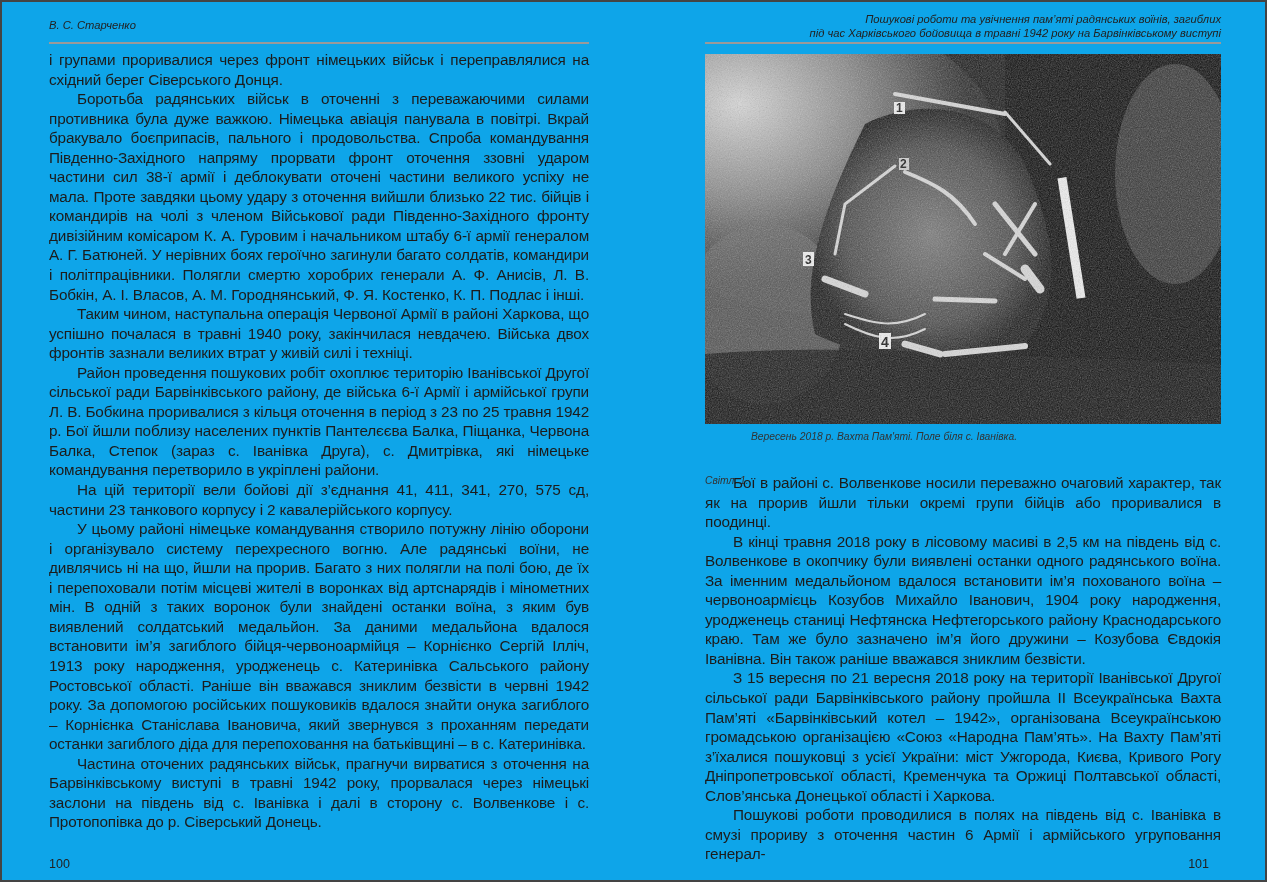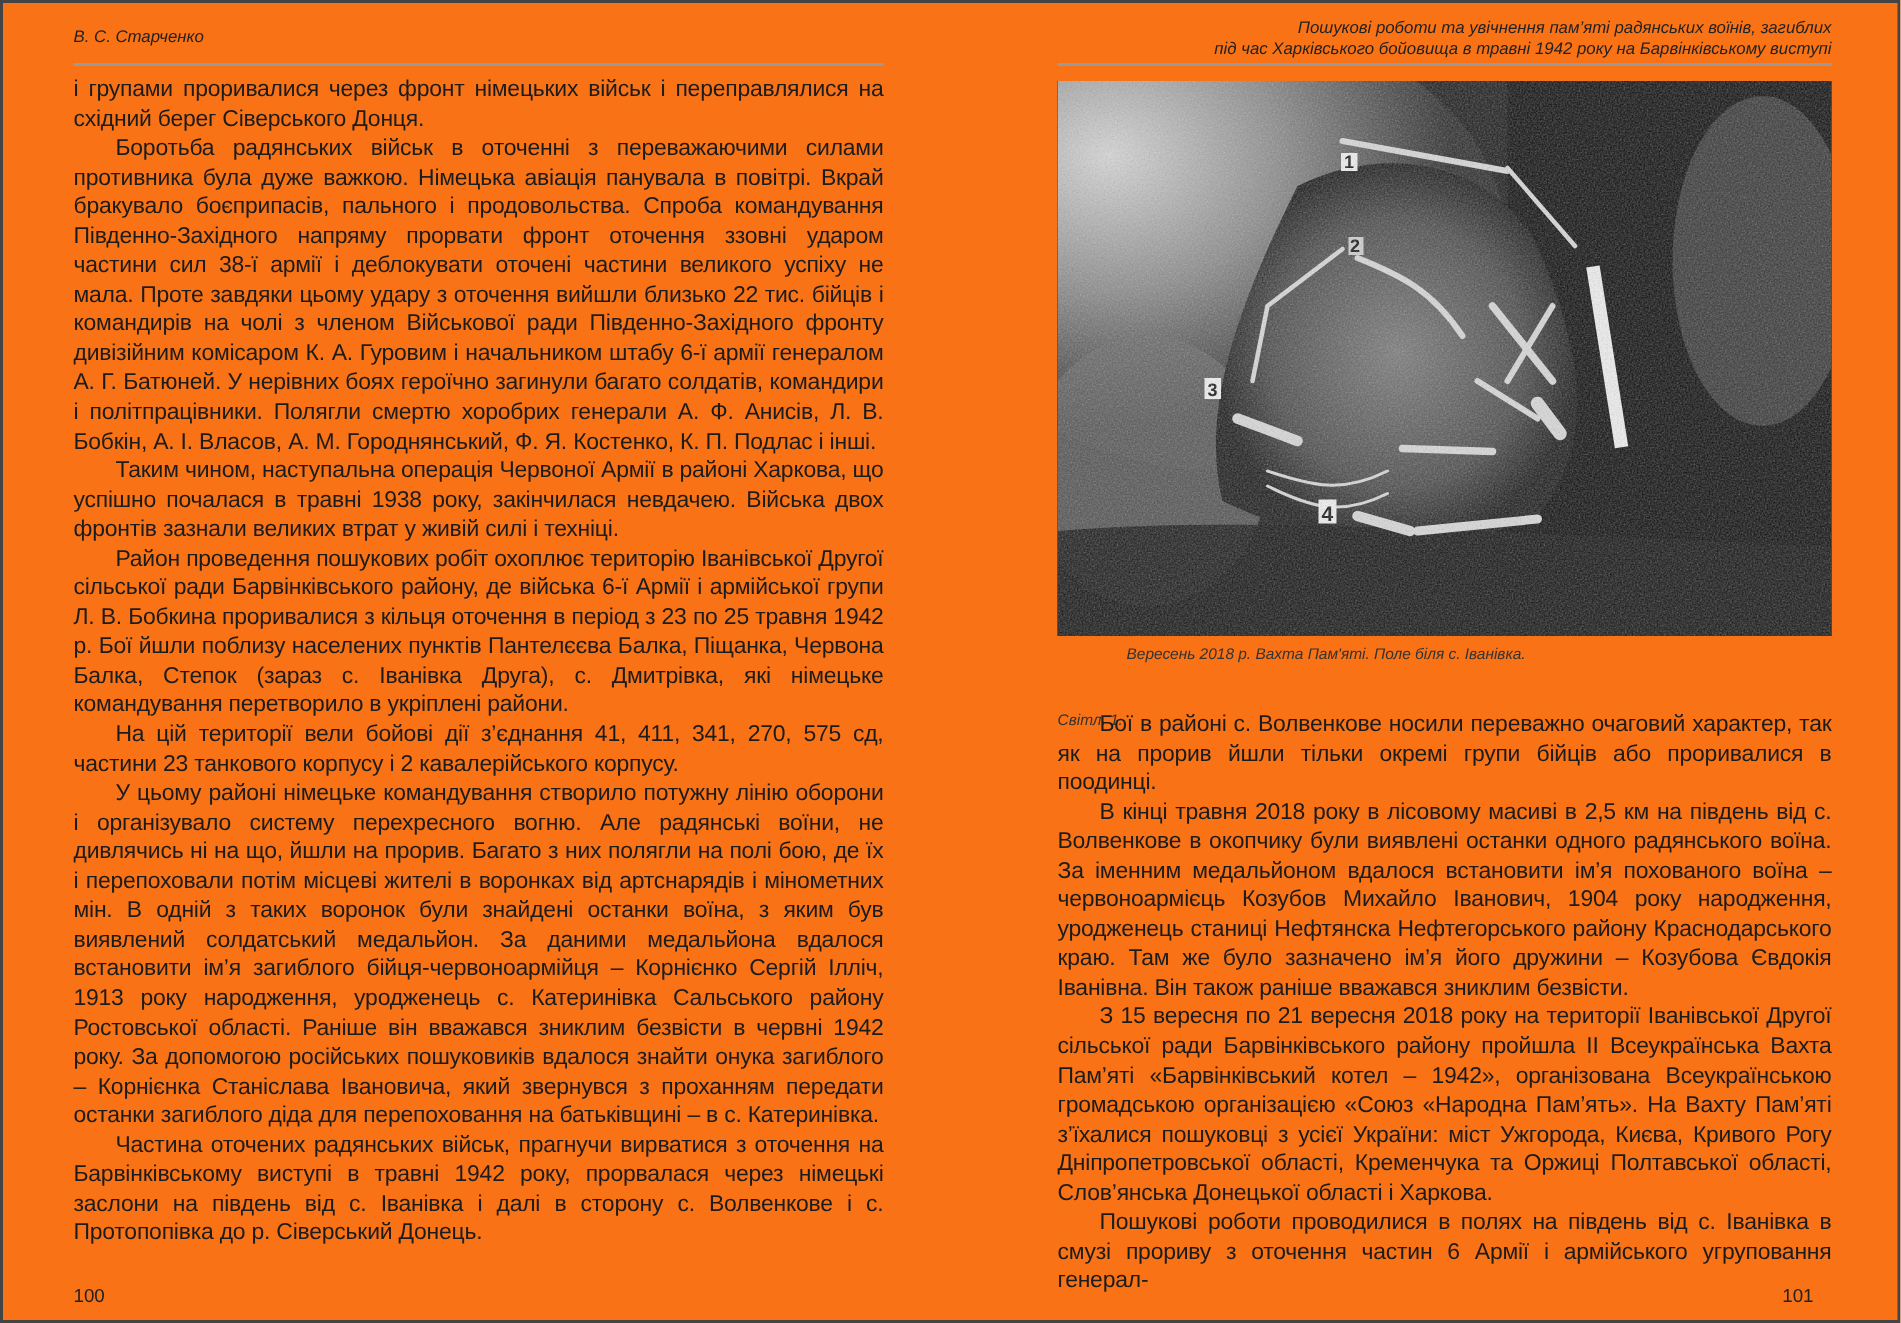--- a/index.html
+++ b/index.html
@@ -1,19 +1,19 @@
 <!DOCTYPE html>
 <html><head>
   <meta charset="utf-8">
   <style>
     html, body { margin: 0; padding: 0; background: #ffffff; }
     body { width: 1267px; height: 882px; position: relative; overflow: hidden; }
     .frame {
       position: absolute; left: 0; top: 0; width: 1263px; height: 878px;
-      border: 2px solid #444; background: #f97316;
+      border: 2px solid #444; background: #0ea5e9;
     }
     .page { position: absolute; top: 0; }
     .page-left { left: 47px; width: 540px; }
     .page-right { left: 703px; width: 516px; }
     .running-head {
       position: absolute; left: 0; right: 0;
       font-family: "Liberation Sans", sans-serif; font-style: italic;
       font-size: 11.2px; color: #222; line-height: 13.5px;
     }
     .page-left .running-head { top: 17px; text-align: left; }
@@ -54,21 +54,21 @@
 <body>
 
 <div class="frame">
 
   <div class="page page-left" style="height:878px;">
     <div class="running-head">В. С. Старченко</div>
     <div class="head-rule"></div>
     <div class="body-text">
       <p>і групами проривалися через фронт німецьких військ і переправлялися на східний берег Сіверського Донця.</p>
       <p class="indent">Боротьба радянських військ в оточенні з переважаючими силами противника була дуже важкою. Німецька авіація панувала в повітрі. Вкрай бракувало боєприпасів, пального і продовольства. Спроба командування Південно-Західного напряму прорвати фронт оточення ззовні ударом частини сил 38-ї армії і деблокувати оточені частини великого успіху не мала. Проте завдяки цьому удару з оточення вийшли близько 22 тис. бійців і командирів на чолі з членом Військової ради Південно-Західного фронту дивізійним комісаром К. А. Гуровим і начальником штабу 6-ї армії генералом А. Г. Батюней. У нерівних боях героїчно загинули багато солдатів, командири і політпрацівники. Полягли смертю хоробрих генерали А. Ф. Анисів, Л. В. Бобкін, А. І. Власов, А. М. Городнянський, Ф. Я. Костенко, К. П. Подлас і інші.</p>
-      <p class="indent">Таким чином, наступальна операція Червоної Армії в районі Харкова, що успішно почалася в травні 1938 року, закінчилася невдачею. Війська двох фронтів зазнали великих втрат у живій силі і техніці.</p>
+      <p class="indent">Таким чином, наступальна операція Червоної Армії в районі Харкова, що успішно почалася в травні 1940 року, закінчилася невдачею. Війська двох фронтів зазнали великих втрат у живій силі і техніці.</p>
       <p class="indent">Район проведення пошукових робіт охоплює територію Іванівської Другої сільської ради  Барвінківського району, де війська 6-ї Армії і армійської групи Л. В. Бобкина проривалися з кільця оточення в період з 23 по 25 травня 1942 р. Бої йшли поблизу населених пунктів Пантелєєва Балка, Піщанка, Червона Балка, Степок (зараз с. Іванівка Друга), с. Дмитрівка, які німецьке командування перетворило в укріплені райони.</p>
       <p class="indent">На цій території вели бойові дії з’єднання 41, 411, 341, 270, 575 сд, частини 23 танкового корпусу і 2 кавалерійського корпусу.</p>
       <p class="indent">У цьому районі німецьке командування створило потужну лінію оборони і організувало систему перехресного вогню. Але радянські воїни, не дивлячись ні на що, йшли на прорив. Багато з них полягли на полі бою, де їх і перепоховали потім місцеві жителі в воронках від артснарядів і мінометних мін. В одній з таких воронок були знайдені останки воїна, з яким був виявлений солдатський медальйон. За даними медальйона вдалося встановити ім’я загиблого бійця-червоноармійця – Корнієнко Сергій Ілліч, 1913 року народження, уродженець с. Катеринівка Сальського району Ростовської області. Раніше він вважався зниклим безвісти в червні 1942 року. За допомогою російських пошуковиків вдалося знайти онука загиблого – Корнієнка Станіслава Івановича, який звернувся з проханням передати останки загиблого діда для перепоховання на батьківщині – в с. Катеринівка.</p>
       <p class="indent">Частина оточених радянських військ, прагнучи вирватися з оточення на Барвінківському виступі в травні 1942 року, прорвалася через німецькі заслони на південь від с. Іванівка і далі в сторону с. Волвенкове і с. Протопопівка до р. Сіверський Донець.</p>
     </div>
     <div class="page-number">100</div>
   </div>
 
   <div class="page page-right" style="height:626px;">
     <div class="running-head">

